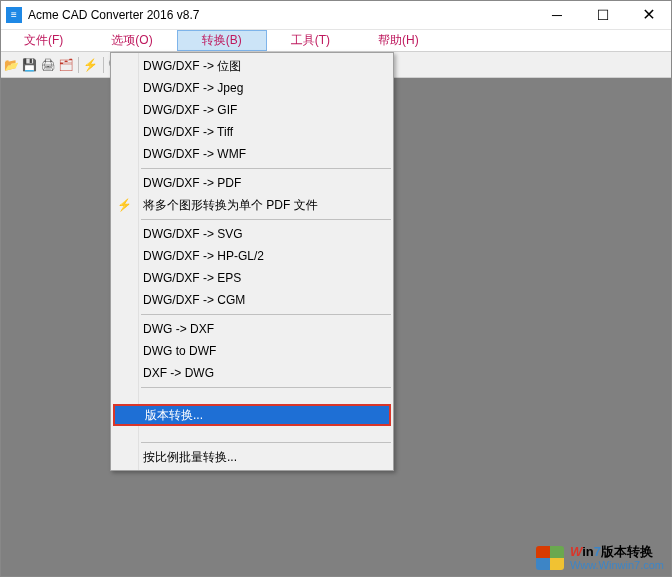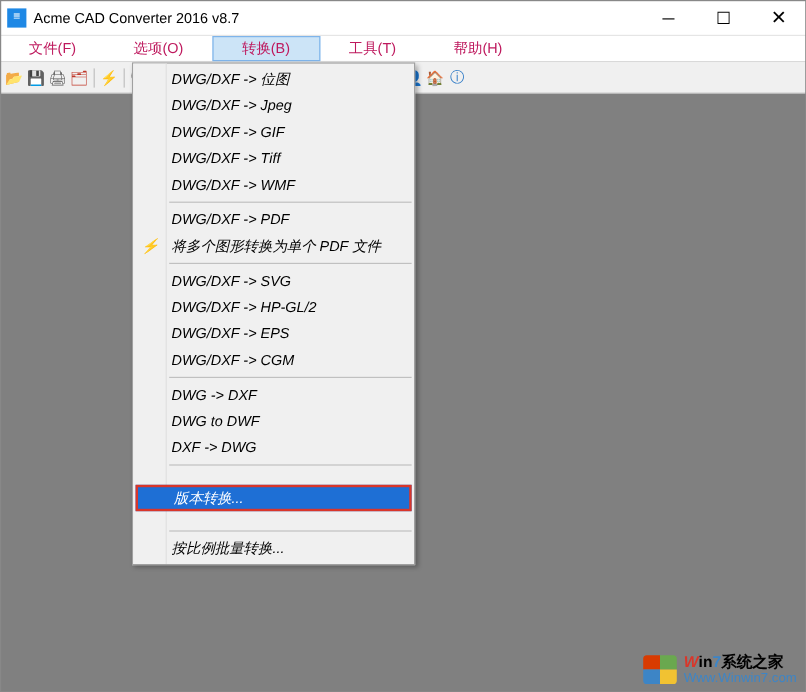--- a/index.html
+++ b/index.html
@@ -16,21 +16,21 @@
 .menu-item { padding: 0 24px; display: flex; align-items: center; color: #be185d; }
 .menu-item.active { background: #cce4f7; border: 1px solid #7eb4ea; }
 
 .toolbar { height: 26px; display: flex; align-items: center; background: #f0f0f0; padding: 0 4px; gap: 2px; border-bottom: 1px solid #d0d0d0; }
 .tb-icon { width: 16px; height: 16px; display: flex; align-items: center; justify-content: center; font-size: 12px; }
 .tb-sep { width: 1px; height: 16px; background: #c0c0c0; margin: 0 2px; }
 .tb-bg { font-size: 10px; font-weight: bold; color: #333; padding: 0 2px; }
 
 .workspace { position: absolute; top: 78px; left: 0; right: 0; bottom: 0; background: #808080; }
 
-.dropdown { position: absolute; top: 52px; left: 110px; width: 236px; background: #f0f0f0; border: 1px solid #a0a0a0; box-shadow: 2px 2px 4px rgba(0,0,0,0.3); z-index: 10; font-style: italic; }
+.dropdown { position: absolute; top: 52px; left: 110px; width: 284px; background: #f0f0f0; border: 1px solid #a0a0a0; box-shadow: 2px 2px 4px rgba(0,0,0,0.3); z-index: 10; }
 .dd-gutter { position: absolute; left: 0; top: 0; bottom: 0; width: 28px; background: #f0f0f0; border-right: 1px solid #e0e0e0; }
 .dd-items { position: relative; padding: 2px 0; }
 .dd-item { height: 22px; display: flex; align-items: center; padding-left: 32px; font-size: 12px; color: #000; position: relative; }
 .dd-item.highlight { background: #1e6fd5; color: #fff; margin: 16px 2px; padding-left: 30px; border: 2px solid #d9362a; }
 .dd-sep { height: 1px; background: #c0c0c0; margin: 3px 2px 3px 30px; }
 .dd-icon { position: absolute; left: 6px; width: 16px; height: 16px; display: flex; align-items: center; justify-content: center; font-size: 12px; }
 
 .watermark { position: absolute; right: 8px; bottom: 6px; display: flex; align-items: center; gap: 6px; z-index: 5; }
 .watermark .flag { width: 28px; height: 24px; position: relative; }
 .flag .q1 { position: absolute; top: 0; left: 0; width: 14px; height: 12px; background: #d83b01; border-top-left-radius: 3px; }
@@ -128,19 +128,19 @@
 
 <div class="watermark">
   <div class="flag">
     <div class="q1"></div>
       <div class="q2"></div>
       <div class="q3"></div>
       <div class="q4"></div>
   </div>
   <div class="txt">
     <div class="line1">
-      <span class="w">W</span><span>in</span><span class="seven">7</span><span>系统之家</span>
+      <span class="w">W</span><span>in</span><span class="seven">7</span><span>版本转换</span>
     </div>
     <div class="line2">Www.Winwin7.com</div>
   </div>
 </div>
 
 <div class="outer-border"></div>
 
 </body></html>

